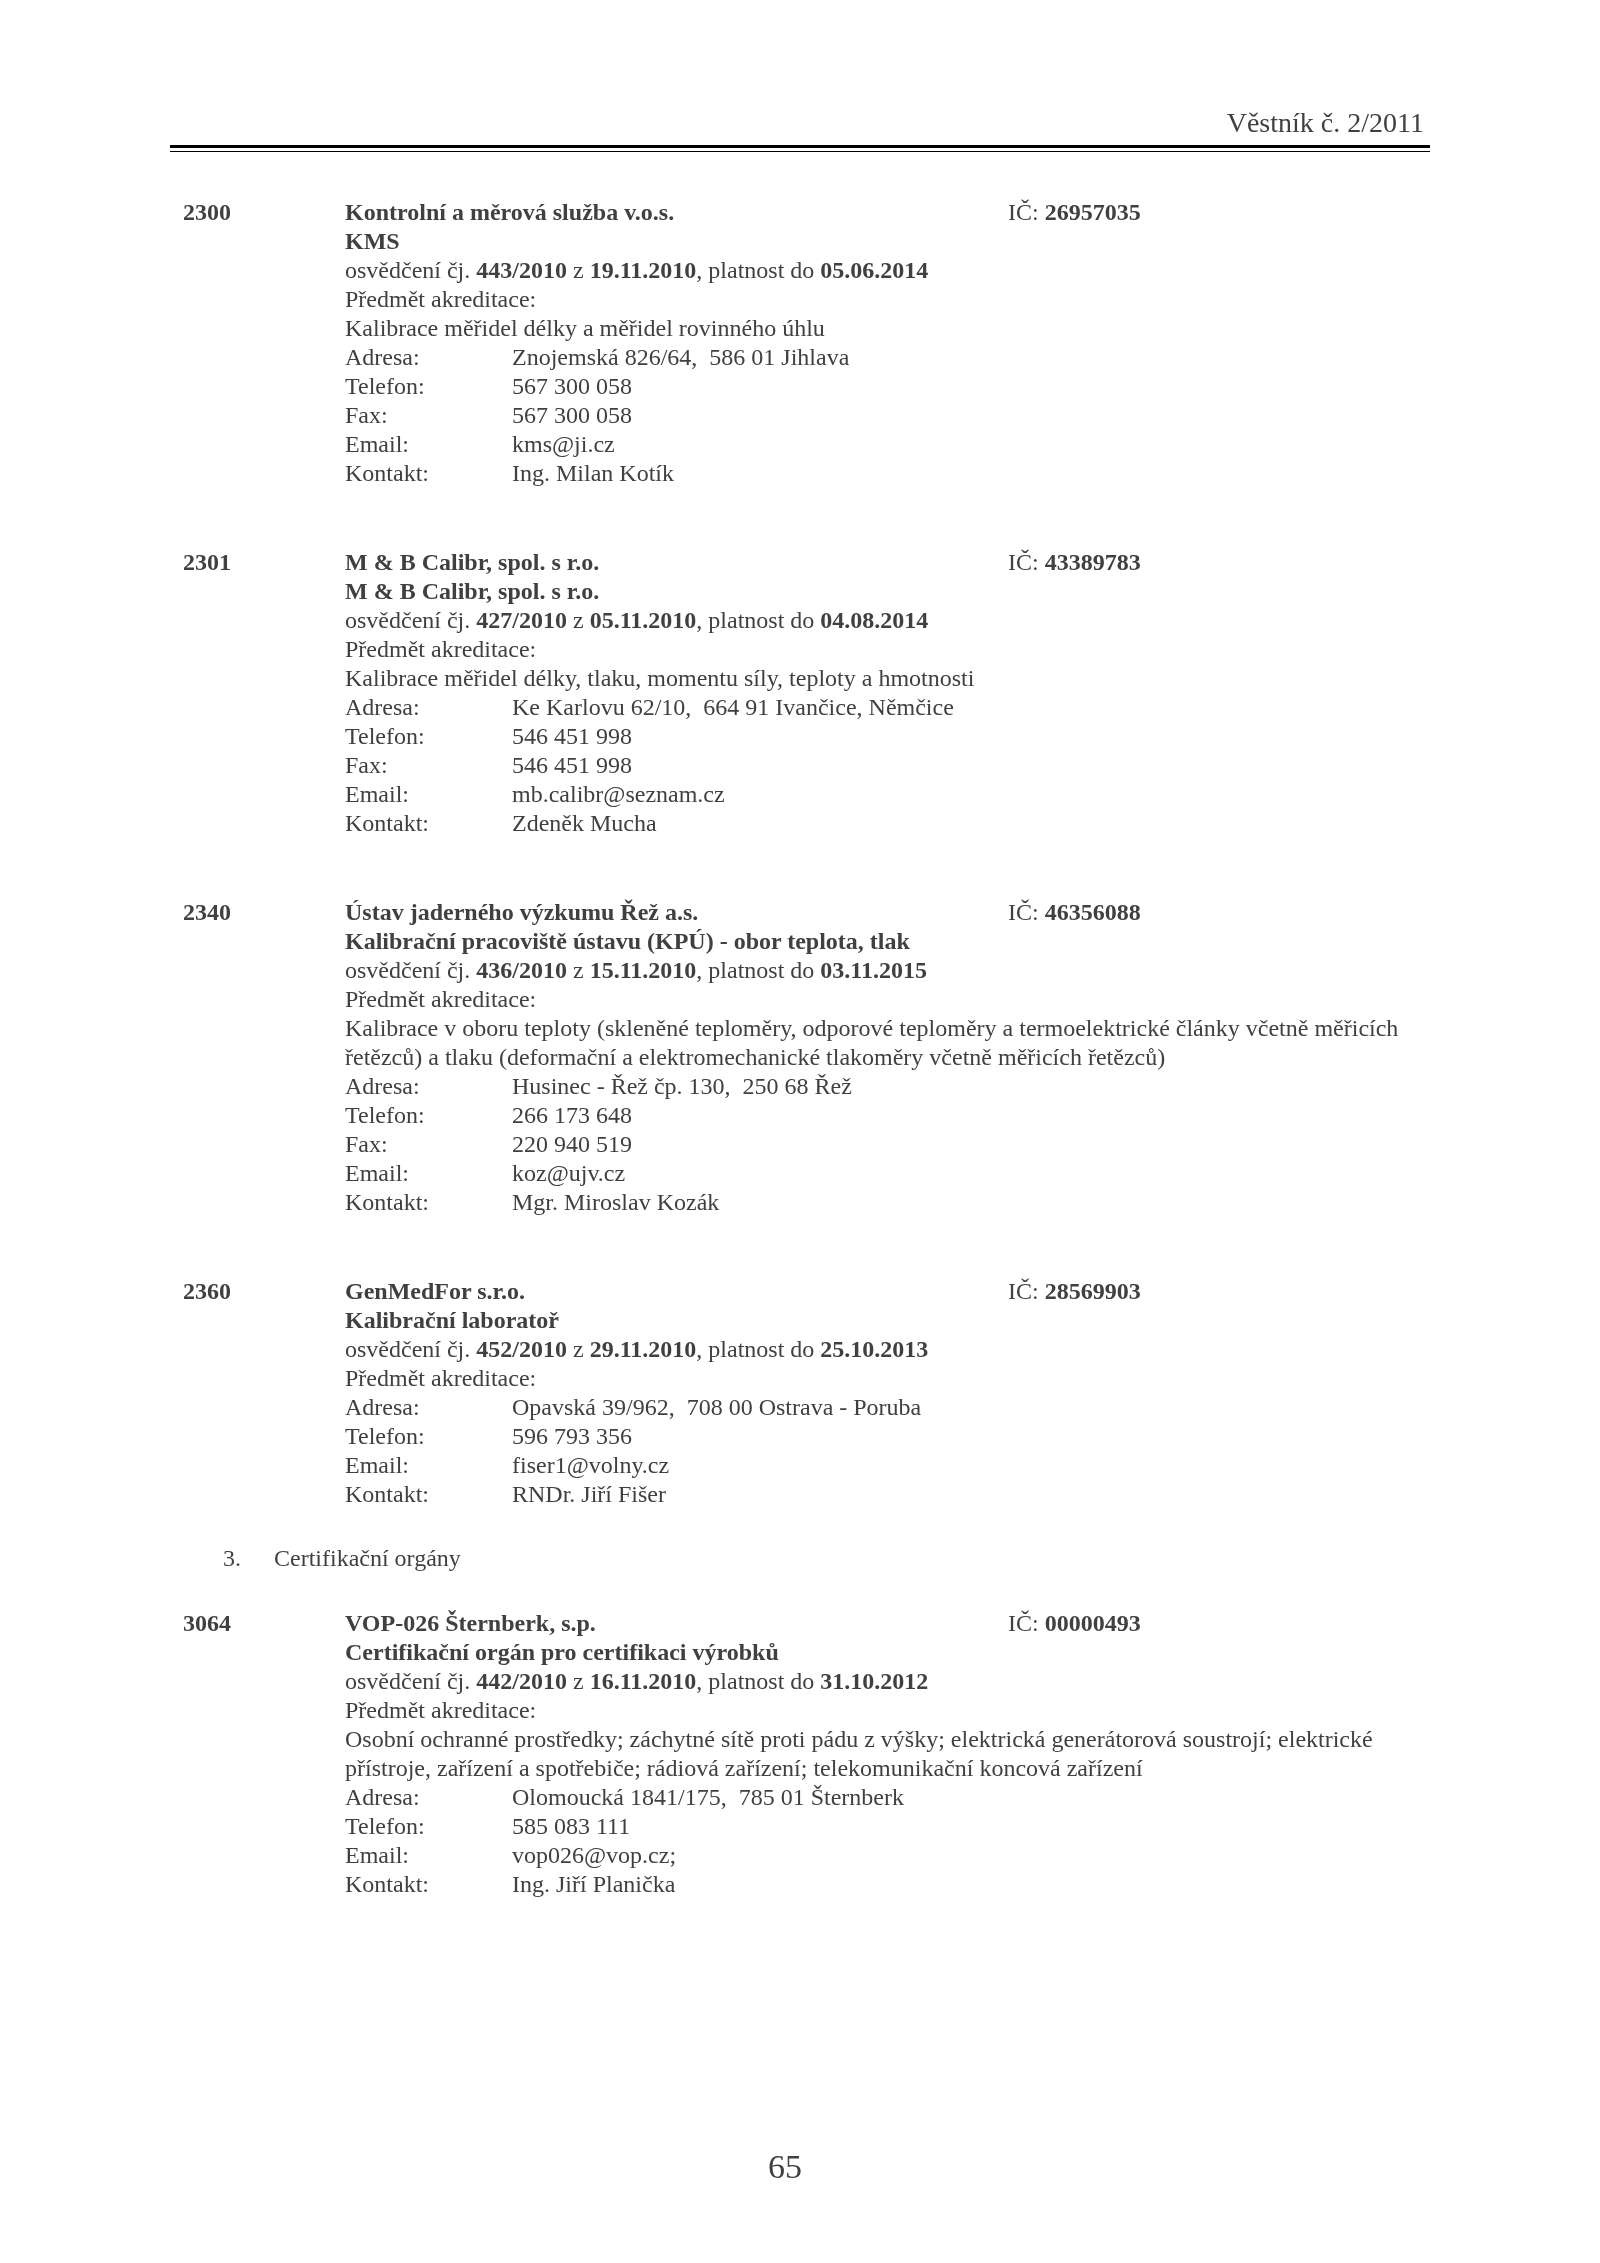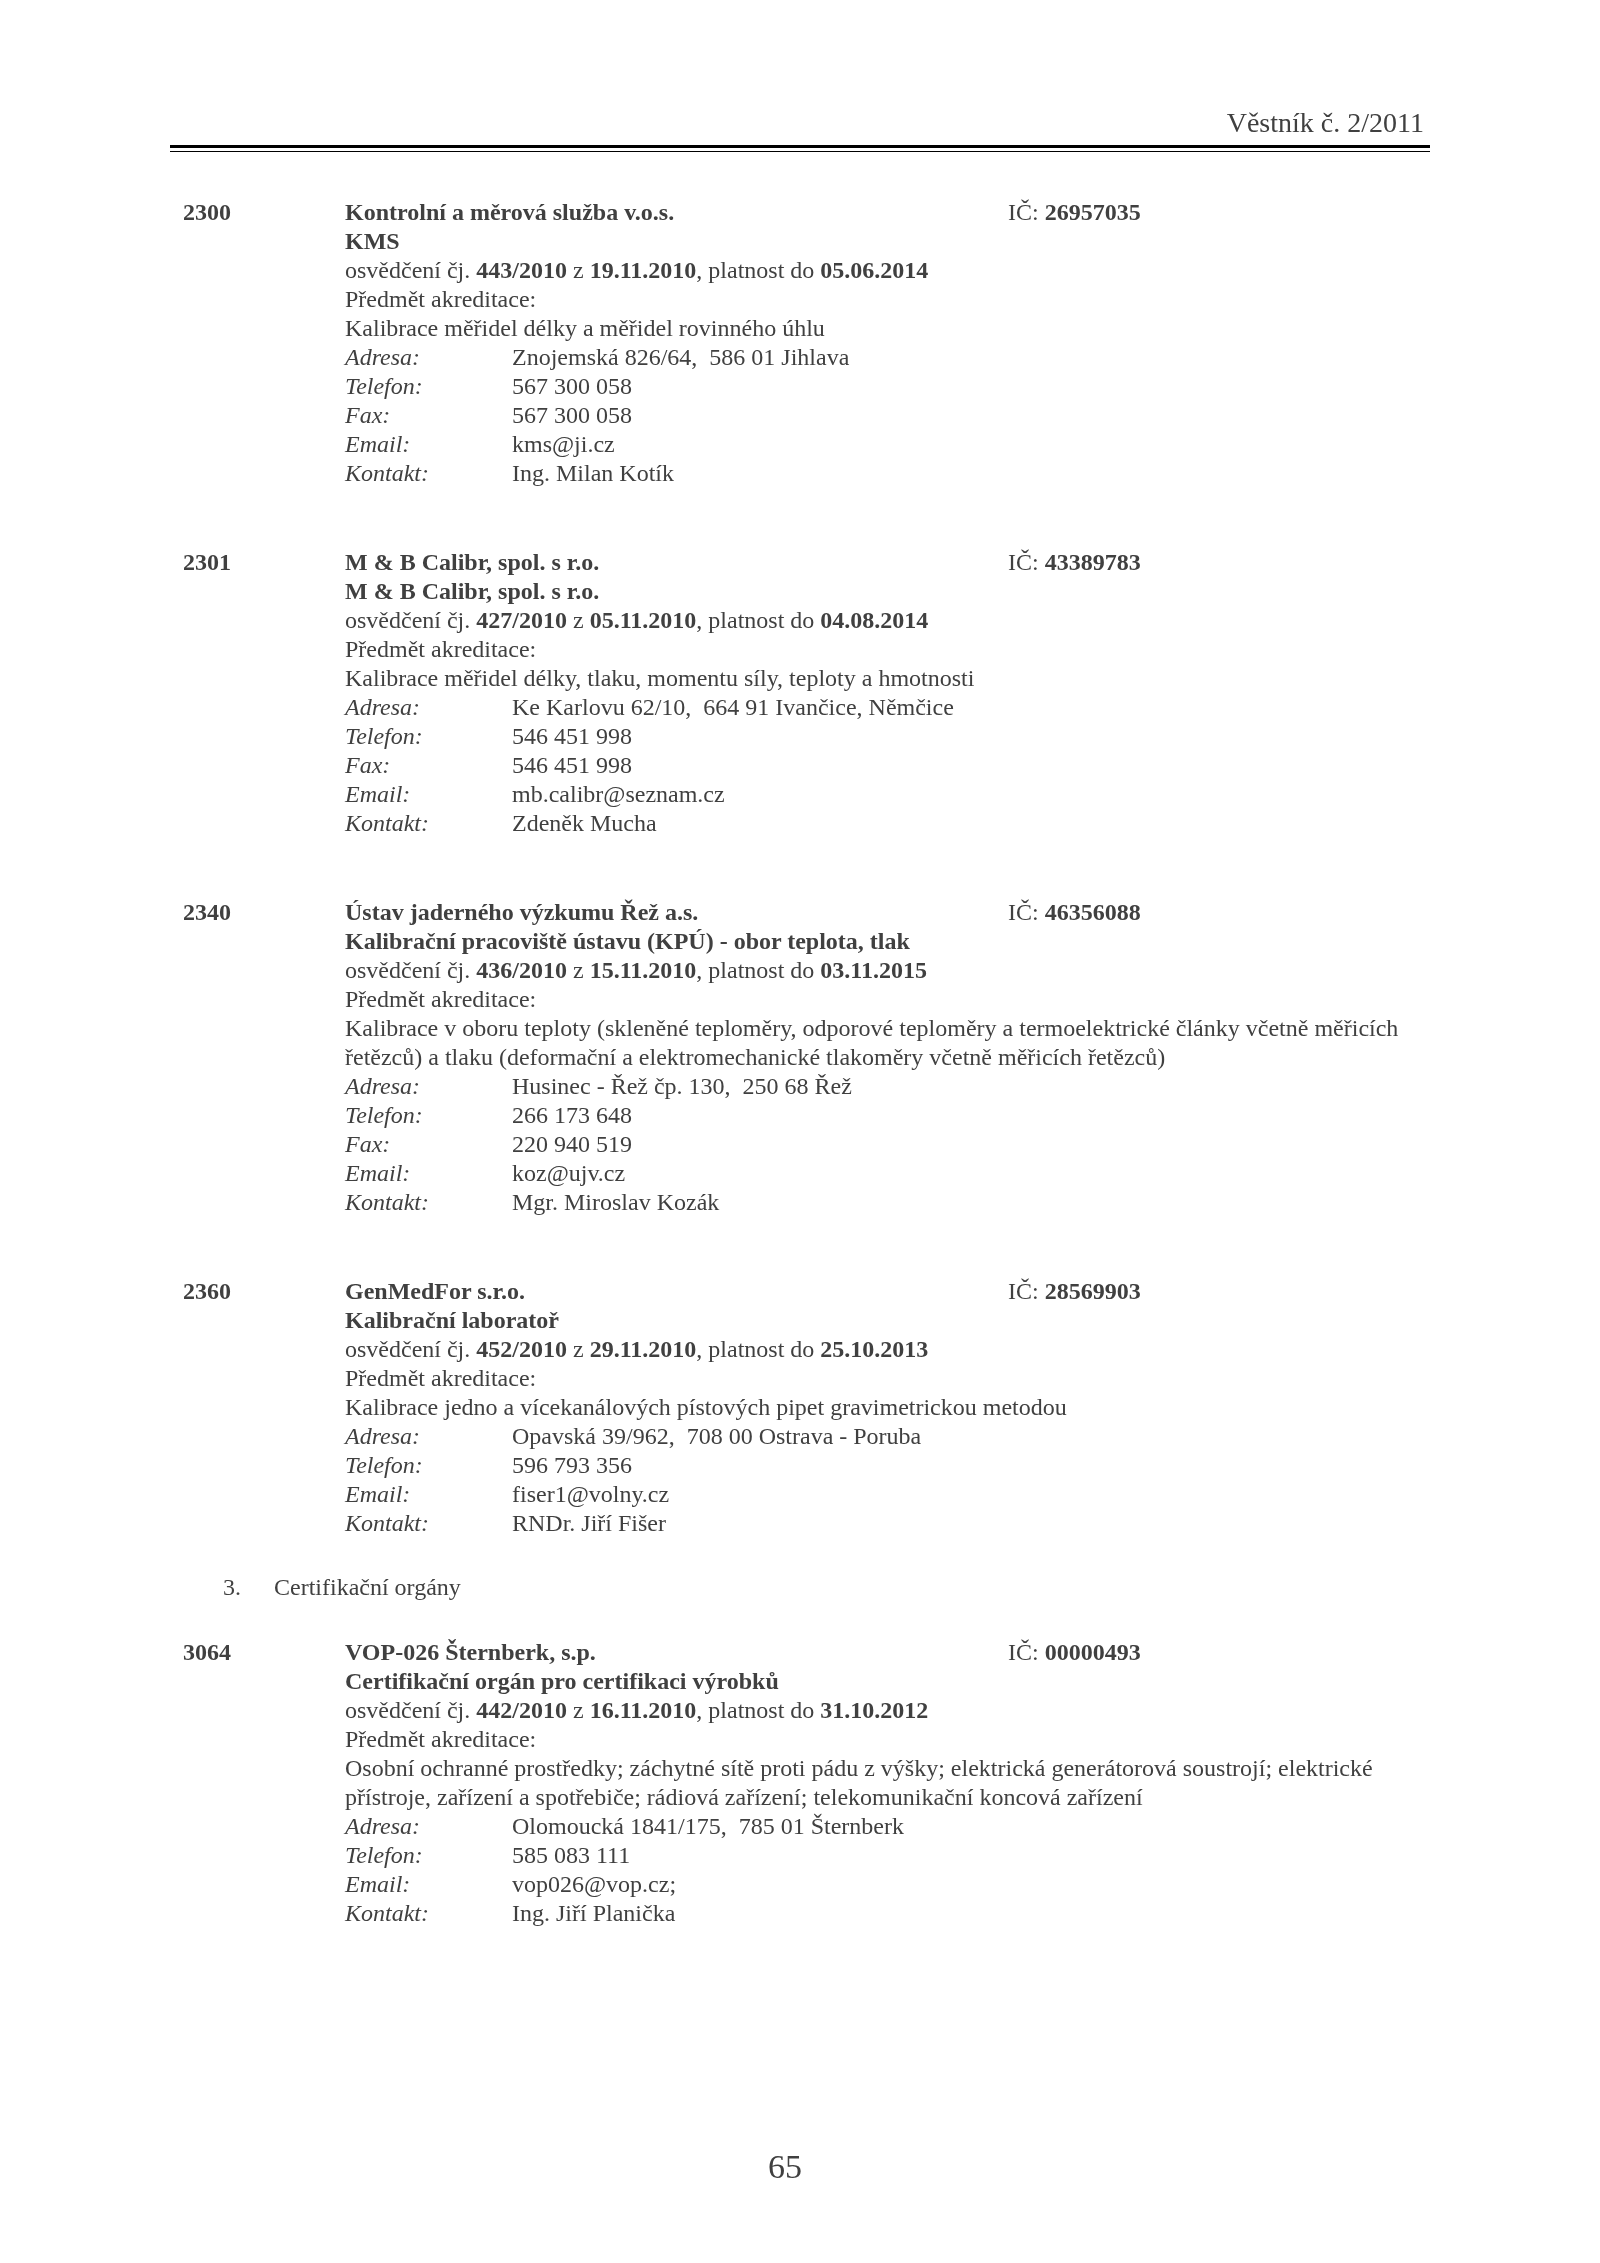--- a/index.html
+++ b/index.html
@@ -27,21 +27,21 @@
     font-size:24px; line-height:29px;
   }
   .entry { position:relative; padding-left:162px; margin-bottom:60px; }
   .entry-id { position:absolute; left:0; top:0; font-weight:bold; }
   .ic-line { position:absolute; left:825px; top:0; white-space:pre; }
   .ic-value { font-weight:bold; }
   .entry-name, .entry-subtitle { font-weight:bold; }
   .cert-line span { white-space:pre; }
   .cert-bold { font-weight:bold; }
   .scope { width:1085px; }
-  .contact-label { display:inline-block; width:167px;font-style:italic; }
+  .contact-label { display:inline-block; width:167px; }
   .contact-value { white-space:pre; }
   .section-heading {
     margin:-25px 0 36px 40px;
   }
   .section-heading .num { display:inline-block; width:51px; }
   .page-number {
     position:absolute; top:2148px; left:0; width:1570px;
     text-align:center; font-size:34px;
   }
 </style>
@@ -118,21 +118,20 @@
 </div>
   </div>
 
   <div class="entry">
     <div class="entry-id">2360</div>
     <div class="ic-line"><span>IČ: </span><span class="ic-value">28569903</span></div>
     <div class="entry-name">GenMedFor s.r.o.</div>
     <div class="entry-subtitle">Kalibrační laboratoř</div>
     <div class="cert-line"><span>osvědčení čj. </span><span class="cert-bold">452/2010</span><span> z </span><span class="cert-bold">29.11.2010</span><span>, platnost do </span><span class="cert-bold">25.10.2013</span></div>
     <div>Předmět akreditace:</div>
-    <div class="scope">Kalibrace jedno a vícekanálových pístových pipet gravimetrickou metodou</div>
     <div>
   <div class="contact-row"><span class="contact-label">Adresa:</span><span class="contact-value">Opavská 39/962,  708 00 Ostrava - Poruba</span></div>
 
   <div class="contact-row"><span class="contact-label">Telefon:</span><span class="contact-value">596 793 356</span></div>
 
   <div class="contact-row"><span class="contact-label">Email:</span><span class="contact-value">fiser1@volny.cz</span></div>
 
   <div class="contact-row"><span class="contact-label">Kontakt:</span><span class="contact-value">RNDr. Jiří Fišer</span></div>
 </div>
   </div>

